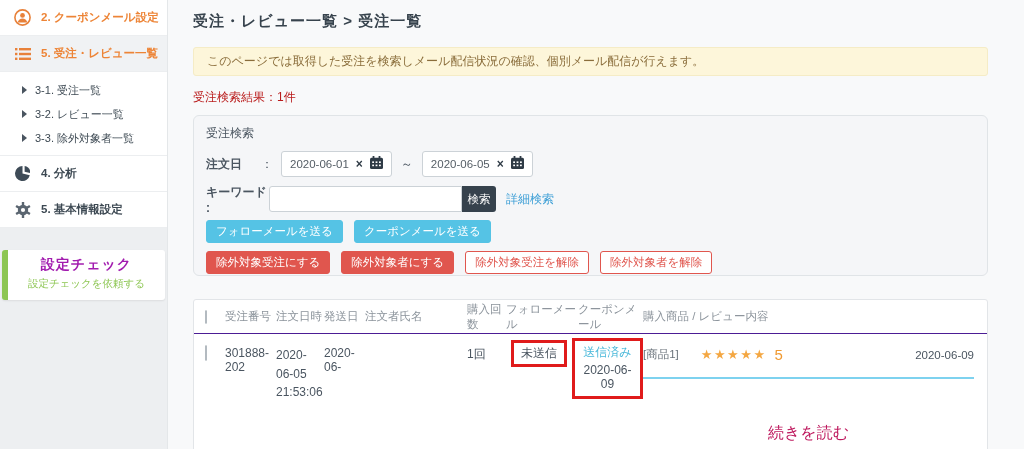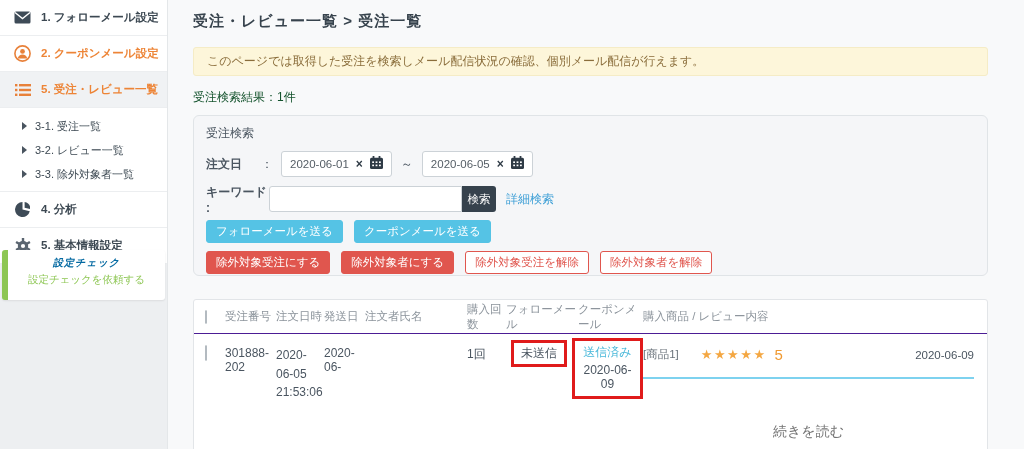--- a/index.html
+++ b/index.html
@@ -12,27 +12,27 @@
   .sidebar { position:absolute; left:0; top:0; width:168px; height:449px; background:#edeff1; border-right:1px solid #e4e7e9; }
   .menu { background:#ffffff; }
   .menu-item { display:flex; align-items:center; gap:10px; height:36px; padding-left:14px; border-bottom:1px solid #eceef0; cursor:pointer; color:#3c4852; font-weight:bold; font-size:11.5px; }
   .menu-item .mi { width:17px; display:flex; justify-content:center; }
   .menu-item.orange { color:#ed8436; }
   .menu-item.selected { background:#f0f2f4; }
   .sub-item { display:flex; align-items:center; gap:8px; height:24px; padding-left:22px; background:#fff; color:#3c4852; font-size:11px; cursor:pointer; }
   .tri { width:0; height:0; border-left:5px solid #4a5560; border-top:4px solid transparent; border-bottom:4px solid transparent; }
   .sub-gap { height:6px; background:#fff; }
   .check-card { position:absolute; left:2px; top:250px; width:163px; height:50px; background:#fff; border-left:6px solid #8dc653; border-radius:3px; box-shadow:0 1px 2px rgba(0,0,0,.08); text-align:center; padding-top:6px; cursor:pointer; }
-  .check-title { color:#0369a1; font-size:10px; font-weight:bold; letter-spacing:1px;font-style:italic; }
+  .check-title { color:#a21caf; font-size:14px; font-weight:bold; letter-spacing:1px; }
   .check-sub { color:#8dc653; font-size:10.5px; margin-top:3px; }
   
   .main { position:absolute; left:193px; top:0; width:795px; height:449px; }
   .page-title { margin-top:12px; font-size:15px; font-weight:bold; color:#37434d; letter-spacing:1px; }
   .banner { margin-top:16px; height:29px; line-height:27px; background:#fdf6da; border:1px solid #f5ecc6; border-radius:3px; color:#8a6d3b; padding-left:13px; font-size:12px; }
-  .result-count { margin-top:13px; font-size:12px; color:#14532d; }
+  .result-count { margin-top:13px; font-size:12px; color:#b91c1c; }
   
   .search-panel { margin-top:9px; width:795px; height:161px; background:#f5f6f8; border:1px solid #e0e4e7; border-radius:6px; padding:9px 12px; }
   .sp-title { font-size:12px; color:#4a5560; }
   .sp-row { display:flex; align-items:center; margin-top:9px; height:26px; }
   .sp-label { width:55px; font-size:12px; color:#4a5560;font-weight:bold; }
   .sp-colon { margin-right:8px; }
   .date-input { display:flex; align-items:center; gap:7px; background:#fff; border:1px solid #ccd2d7; border-radius:3px; height:26px; padding:0 8px; cursor:text; }
   .date-text { font-size:11.5px; color:#555e66; }
   .x-icon { font-weight:bold; color:#2f3b46; font-size:12px; cursor:pointer; }
   .tilde { margin:0 9px; color:#4a5560; }
@@ -62,37 +62,28 @@
   .sent { color:#49b8da; }
   .sent-date { margin-top:2px; }
   .review-top { display:flex; align-items:center; }
   .product { font-size:11.5px; color:#6b747c; }
   .stars { color:#f4a742; font-size:13px; letter-spacing:1.5px; margin-left:22px; }
   .rating { color:#f09a32; font-size:15px; margin-left:8px; }
   .spacer { flex:1; }
   .review-date { font-size:11.5px; color:#4a5560; }
   .review-divider { border-bottom:2px solid #7ed2ef; margin-top:14px; }
   .read-more-wrap { text-align:center; margin-top:44px; }
-  .read-more { color:#737373; font-size:14px; cursor:pointer; text-decoration:none; }
+  .read-more { color:#be185d; font-size:16px; cursor:pointer; text-decoration:none; }
 </style>
 </head>
 <body>
 
 <aside class="sidebar">
   <div class="menu">
 
-    <div class="menu-item">
-      <span class="mi">
-        <svg width="17" height="13" viewBox="0 0 17 13">
-            <rect x="0.5" y="0.5" width="16" height="12" rx="1.5" fill="#3e4b57"></rect>
-            <path d="M1 1.5 L8.5 7.5 L16 1.5" stroke="#fff" stroke-width="1.4" fill="none"></path>
-          </svg>
-      </span>
-      <span>1. フォローメール設定</span>
-    </div>
 
     <div class="menu-item orange">
       <span class="mi">
         <svg width="17" height="17" viewBox="0 0 17 17">
             <circle cx="8.5" cy="8.5" r="7.6" fill="none" stroke="#e8813a" stroke-width="1.6"></circle>
             <circle cx="8.5" cy="6.4" r="2.4" fill="#e8813a"></circle>
             <path d="M3.6 13.6 C4.4 10.6 6.3 9.4 8.5 9.4 C10.7 9.4 12.6 10.6 13.4 13.6 Z" fill="#e8813a"></path>
           </svg>
       </span>
       <span>2. クーポンメール設定</span>

